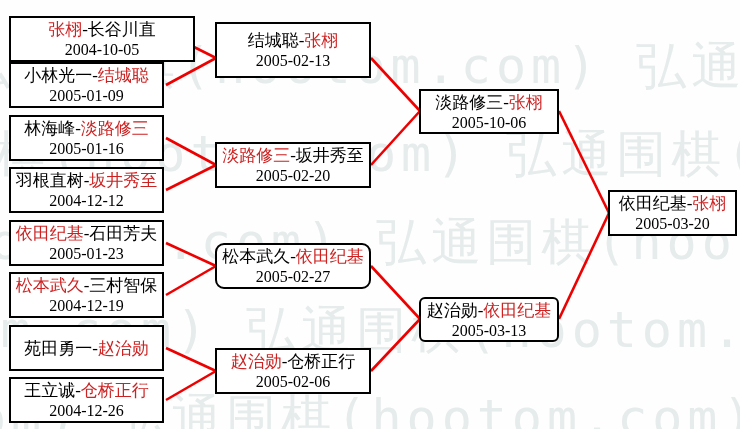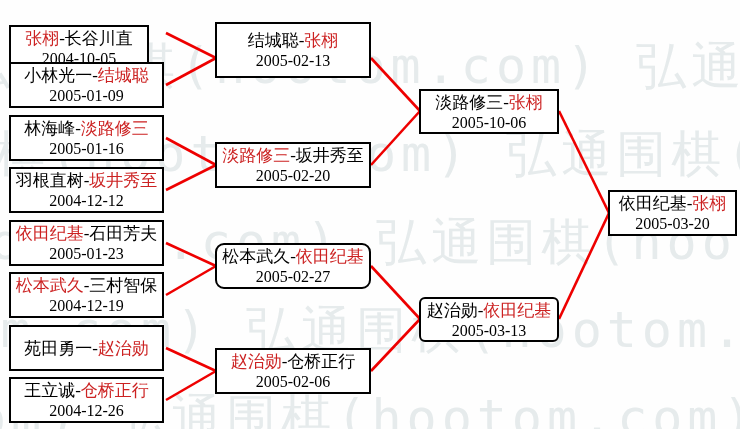--- a/index.html
+++ b/index.html
@@ -50,21 +50,21 @@
     <line x1="166" y1="348" x2="216" y2="371"></line>
     <line x1="166" y1="400" x2="216" y2="371"></line>
     <line x1="371" y1="58" x2="420" y2="111"></line>
     <line x1="371" y1="165" x2="420" y2="111"></line>
     <line x1="371" y1="266" x2="420" y2="319"></line>
     <line x1="371" y1="371" x2="420" y2="319"></line>
     <line x1="559" y1="111" x2="609" y2="213"></line>
     <line x1="559" y1="319" x2="609" y2="213"></line>
   </svg>
 
-  <div class="match" style="left:9px;top:25px;width:140px;height:46px;">
+  <div class="match" style="left:9px;top:16px;width:186px;height:46px;">
     <div class="names"><span class="winner">张栩</span><span>-</span><span>长谷川直</span></div>
     <div class="date">2004-10-05</div>
   </div>
   <div class="match" style="left:9px;top:62px;width:155px;height:46px;">
     <div class="names"><span>小林光一</span><span>-</span><span class="winner">结城聪</span></div>
     <div class="date">2005-01-09</div>
   </div>
   <div class="match" style="left:9px;top:115px;width:155px;height:46px;">
     <div class="names"><span>林海峰</span><span>-</span><span class="winner">淡路修三</span></div>
     <div class="date">2005-01-16</div>

